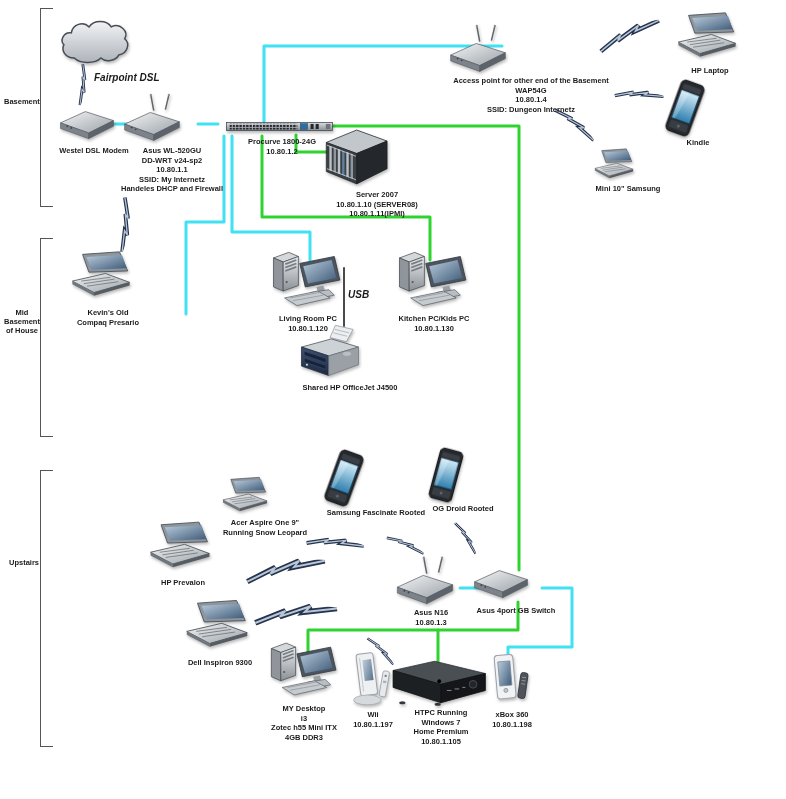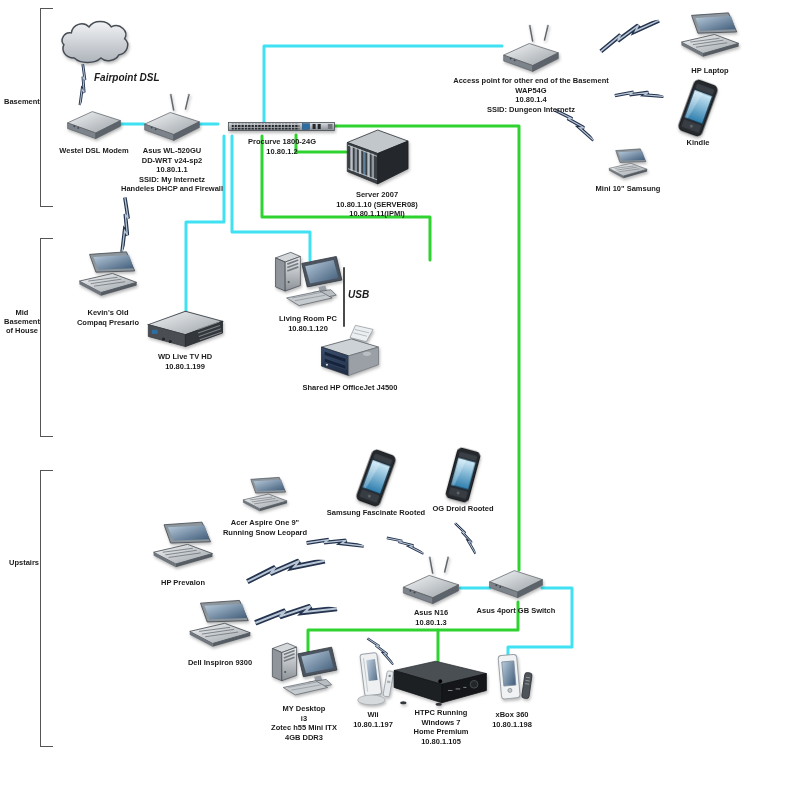--- a/index.html
+++ b/index.html
@@ -3,21 +3,21 @@
 <meta charset="utf-8">
 <style>
   html,body{margin:0;padding:0;background:#fff;}
   .canvas{position:relative;width:786px;height:799px;background:#fff;overflow:hidden;
           font-family:"Liberation Sans", sans-serif;}
   .wires{position:absolute;left:0;top:0;width:786px;height:799px;}
   .wires polyline, .wires line{fill:none;stroke-width:3;stroke-linejoin:round;stroke-linecap:round;}
   .wires .cyan{stroke:var(--wire-cyan,#3fe1f2);}
   .wires .green{stroke:var(--wire-green,#2fd32f);}
   .wires .usb{stroke:#4a4a4a;stroke-width:2;}
-  .node{position:absolute;display:flex;flex-direction:column;align-items:center;}
+  .node{position:absolute;display:flex;flex-direction:column;align-items:flex-start;}
   .node svg.icon{filter:drop-shadow(1px 2px 1.5px rgba(0,0,0,.28));flex:none;}
   .lbl{width:100%;margin-top:2px;text-align:center;font-size:7.5px;font-weight:700;
        color:#1b1b1b;line-height:1.28;white-space:pre-line;}
   .floatlbl{position:absolute;font-size:10px;font-weight:700;color:#1b1b1b;white-space:pre-line;font-style:italic;}
   .bracket{position:absolute;width:12px;border:1.5px solid #555;border-right:none;background:transparent;}
   .seclbl{position:absolute;font-size:7.5px;font-weight:700;color:#1b1b1b;text-align:center;white-space:pre-line;}
   .bolt{position:absolute;overflow:visible;}
 </style>
 </head>
 <body>
@@ -333,43 +333,43 @@
   </div>
 
   <div class="node" style="left:66px;top:246px;width:84px">
     <svg class="icon" style="width:70px;height:60px">
         <use href="#sym-laptop"></use>
       </svg>
     <div class="lbl">Kevin's Old
 Compaq Presario</div>
   </div>
 
-  <div class="node" style="left:142px;top:306px;width:86px">
-    <svg class="icon" style="width:80px;height:44px">
-        <use href="#sym-settop"></use>
-      </svg>
-    <div class="lbl">WD Live TV HD
-10.80.1.199</div>
-  </div>
 
   <div class="node" style="left:268px;top:248px;width:80px">
     <svg class="icon" style="width:76px;height:64px">
         <use href="#sym-desktop"></use>
       </svg>
     <div class="lbl">Living Room PC
 10.80.1.120</div>
   </div>
 
   <div class="node" style="left:296px;top:324px;width:108px">
     <svg class="icon" style="width:68px;height:57px">
         <use href="#sym-printer"></use>
       </svg>
     <div class="lbl">Shared HP OfficeJet J4500</div>
   </div>
 
+  <div class="node" style="left:394px;top:248px;width:80px">
+    <svg class="icon" style="width:76px;height:64px">
+        <use href="#sym-desktop"></use>
+      </svg>
+    <div class="lbl">Kitchen PC/Kids PC
+10.80.1.130</div>
+  </div>
 
   <div class="node" style="left:218px;top:476px;width:94px">
     <svg class="icon" style="width:54px;height:40px">
         <use href="#sym-laptop"></use>
       </svg>
     <div class="lbl">Acer Aspire One 9"
 Running Snow Leopard</div>
   </div>
 
   <div class="node" style="left:428px;top:448px;width:70px">

